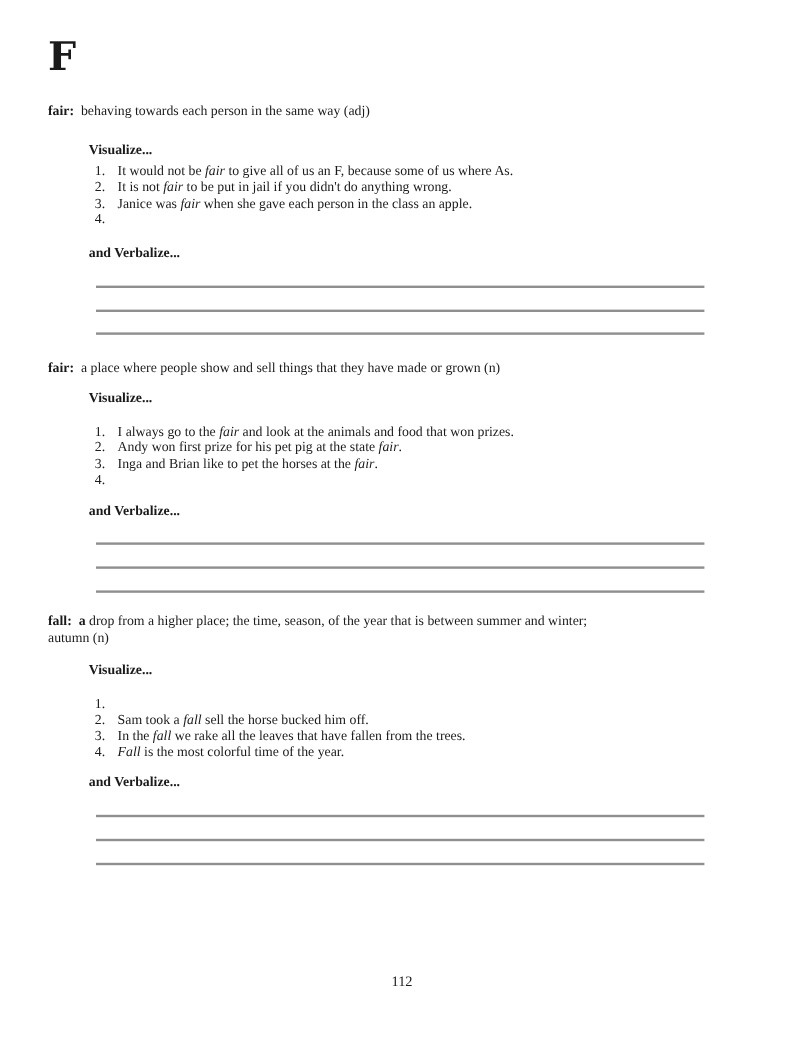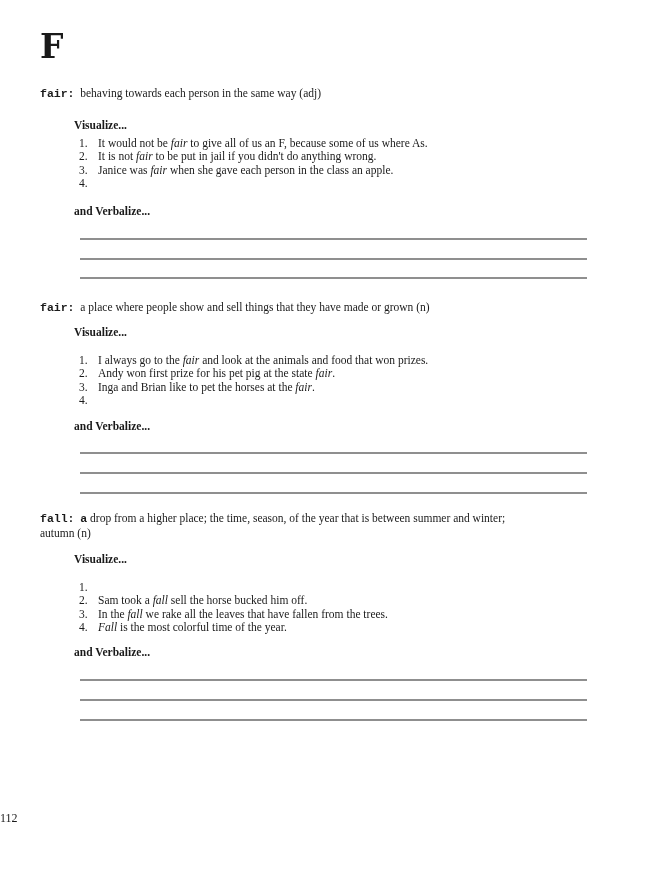--- a/index.html
+++ b/index.html
@@ -33,29 +33,30 @@
   .srow {
     display:flex;
     line-height:13.4px;
     white-space:pre;
   }
   .srow .num {
     width:19px;
     flex:0 0 19px;
   }
   .it { font-style:italic; }
-  .bd { font-weight:bold;font-family:Liberation Mono, monospace; }
+  .bd { font-weight:bold; }
   .wline {
     position:absolute;
     left:80px; width:507px; height:2px;
     background:#8f8f8f;
   }
   .pagenum {
     left:0; width:670px;
     top:811px;
+    text-align:center;
     font-size:12px;
   }
 </style>
 </head>
 <body>
 
 <div class="page">
 
   <div class="abs letter">F</div>
 

